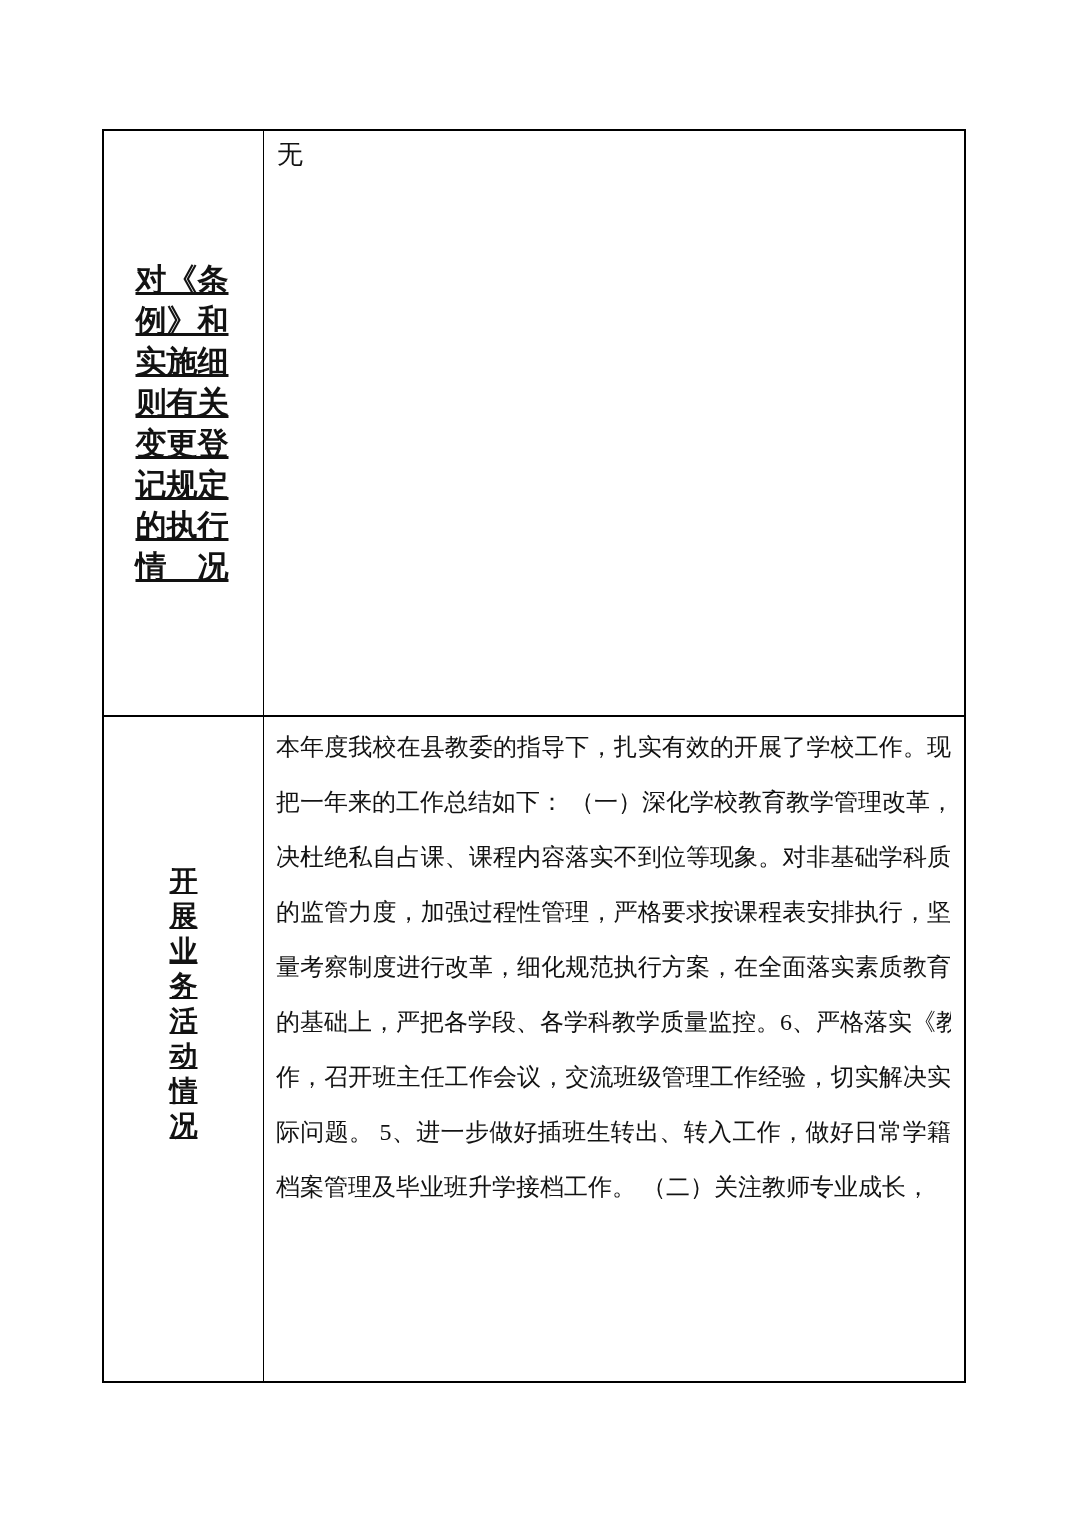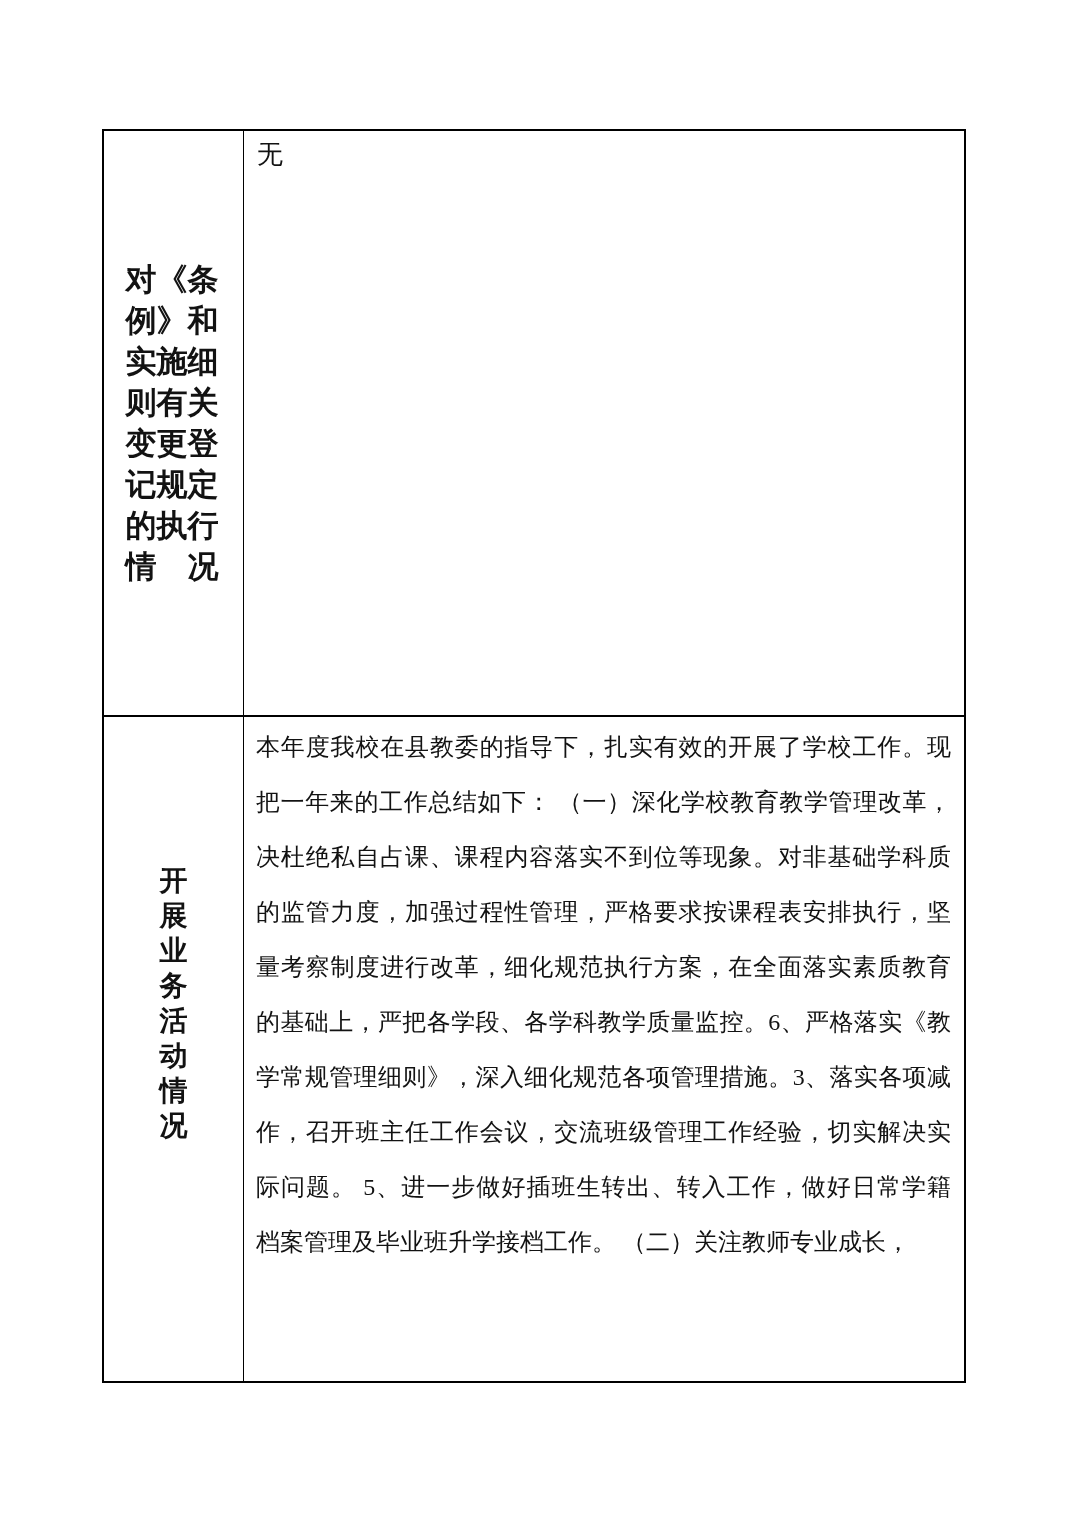--- a/index.html
+++ b/index.html
@@ -21,27 +21,28 @@
     width: 864px; height: 1254px;
     border: 2.5px solid #000000;
     display: flex;
     flex-direction: column;
     background: #ffffff;
   }
   .trow { display: flex; width: 100%; }
   .trow-1 { height: 586px; border-bottom: 2px solid #000000; }
   .trow-2 { flex: 1; }
   .label-cell {
-    width: 140px;
+    width: 160px;
     border-right: 1px solid #000000;
     display: flex;
     flex-direction: column;
     align-items: center;
     justify-content: center;
     flex-shrink: 0;
+    text-decoration: underline;
   }
   .label-block-1 {
     font-weight: bold;
     font-size: 31px;
     line-height: 41px;
     width: 96px;
     text-align: justify;
     letter-spacing: 0;
   }
   .label-block-1 .lbl-line { white-space: pre; }
@@ -117,21 +118,20 @@
           <div class="lbl-char">况</div>
         </div>
       </div>
       <div class="content-cell content-cell-2">
         <div class="body-line">本年度我校在县教委的指导下，扎实有效的开展了学校工作。现</div>
         <div class="body-line">把一年来的工作总结如下： （一）深化学校教育教学管理改革，</div>
         <div class="body-line">决杜绝私自占课、课程内容落实不到位等现象。对非基础学科质</div>
         <div class="body-line">的监管力度，加强过程性管理，严格要求按课程表安排执行，坚</div>
         <div class="body-line">量考察制度进行改革，细化规范执行方案，在全面落实素质教育</div>
         <div class="body-line">的基础上，严把各学段、各学科教学质量监控。6、严格落实《教</div>
-        <div class="body-line">学常规管理细则》，深入细化规范各项管理措施。3、落实各项减</div>
         <div class="body-line">作，召开班主任工作会议，交流班级管理工作经验，切实解决实</div>
         <div class="body-line">际问题。 5、进一步做好插班生转出、转入工作，做好日常学籍</div>
         <div class="body-line last">档案管理及毕业班升学接档工作。 （二）关注教师专业成长，</div>
       </div>
     </div>
 
   </div>
 </div>
 
 </body></html>

